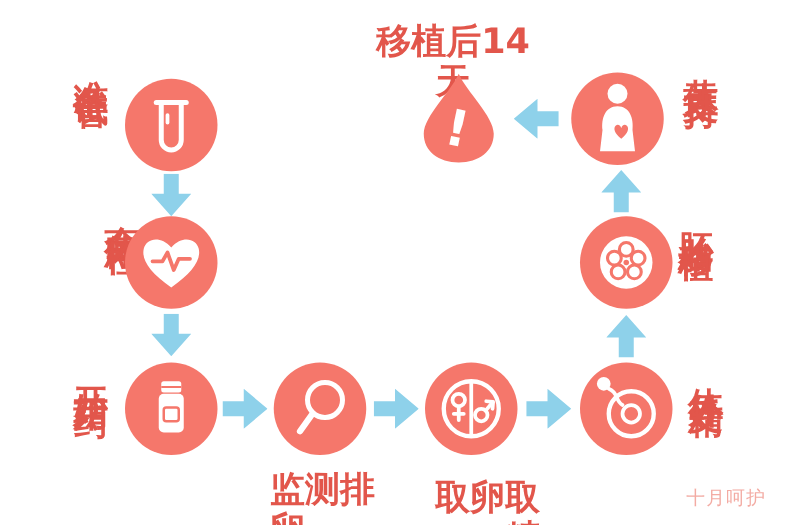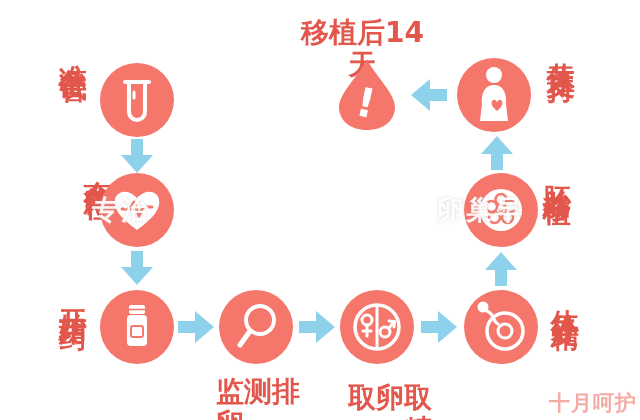--- a/index.html
+++ b/index.html
@@ -23,22 +23,22 @@
   .v{writing-mode:vertical-rl;text-orientation:upright;letter-spacing:4px;}
   .l1{left:56px;top:42px}   .l2{left:81px;top:158px}  .l3{left:56px;top:288px}
   .l4{left:216px;top:376px;width:110px;text-align:left;}
   .l5{left:322px;top:382px;width:110px;text-align:right;}
   .l6{left:548px;top:288px} .l7{left:540px;top:163px} .l8{left:544px;top:40px}
   .l9{left:290px;top:17px;width:145px;text-align:center;}
   
   .wm{position:absolute;color:#ffffff;font-weight:bold;font-size:27px;letter-spacing:2px;
       opacity:0.92;text-shadow:0 0 3px rgba(160,160,160,0.45);}
   .wm1{left:92px;top:192px} .wm2{left:437px;top:192px}
-  .brand{position:absolute;left:549px;top:389px;color:#f3aba3;font-weight:bold;
-         font-size:21px;letter-spacing:1px;}
+  .brand{position:absolute;left:549px;top:389px;color:#f3aba3;font-weight:normal;
+         font-size:15px;letter-spacing:1px;}
 </style>
 </head>
 <body>
 
 <div class="canvas">
 
   <div class="lbl v l1">准备试管</div>
   <div class="circle c1">
     <svg viewBox="0 0 74 74">
       <path d="M29 20 V49 a8 8 0 0 0 16 0 V20" fill="none" stroke="#fff" stroke-width="4" stroke-linecap="round"></path>
@@ -168,17 +168,15 @@
   </div>
 
   <div class="lbl l9">移植后14天</div>
   <div class="drop">
     <svg viewBox="0 0 80 80" width="80" height="80">
       <path d="M40 6 C34 20 12 40 12 54 C12 68 24 77 40 77 C56 77 68 68 68 54 C68 40 46 20 40 6 Z" fill="#f5776b"></path>
       <text x="30" y="63" font-size="40" font-weight="bold" fill="#ffffff" transform="rotate(12 36 48)">!</text>
     </svg>
   </div>
 
-  <div class="wm wm1">专治</div>
-  <div class="wm wm2">卵巢早</div>
   <div class="brand">十月呵护</div>
 
 </div>
 
 </body></html>

